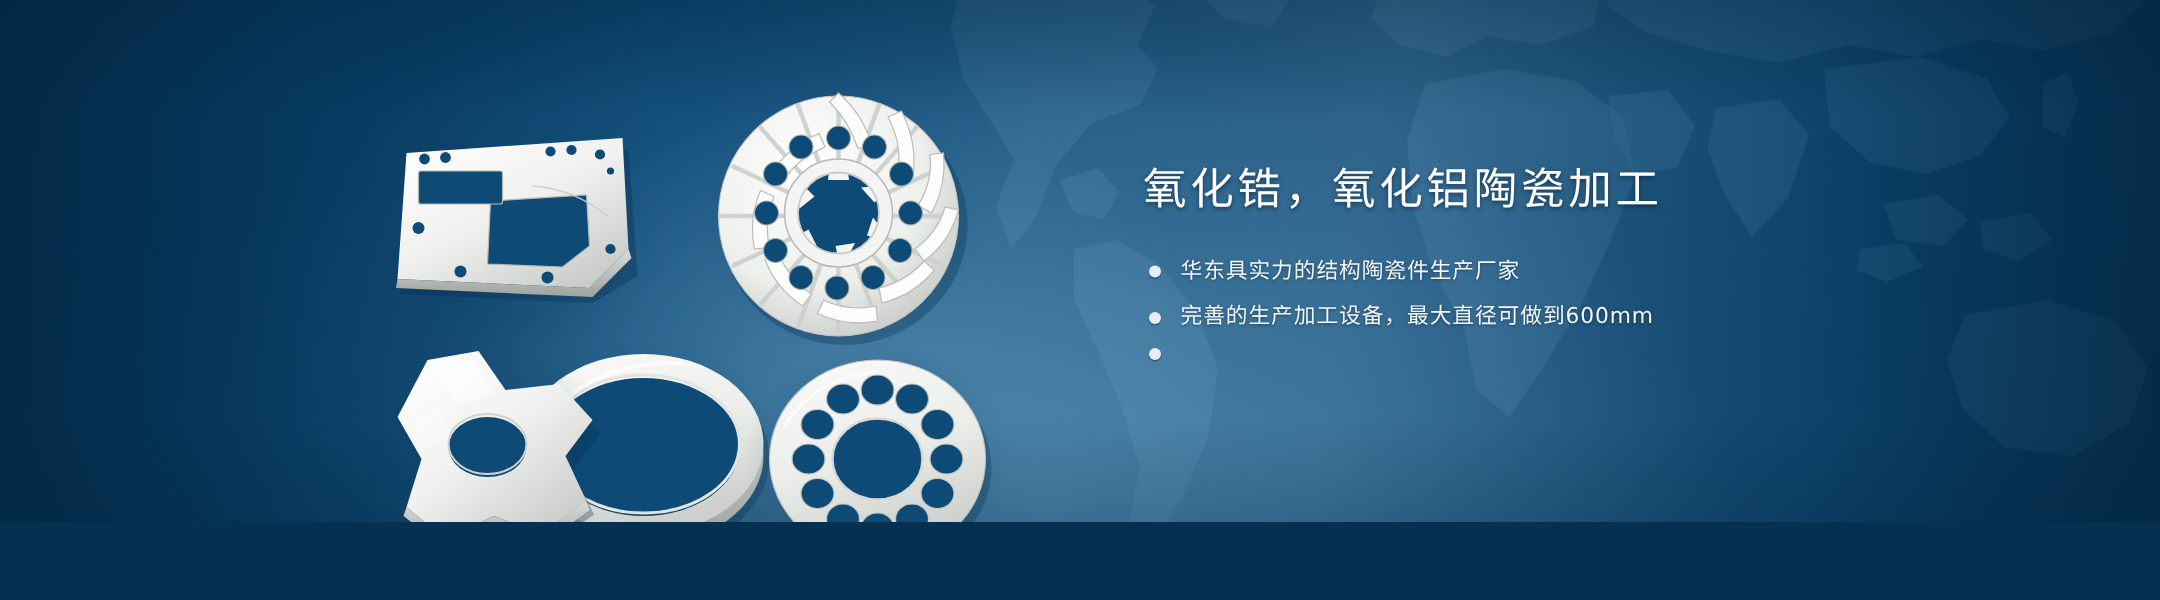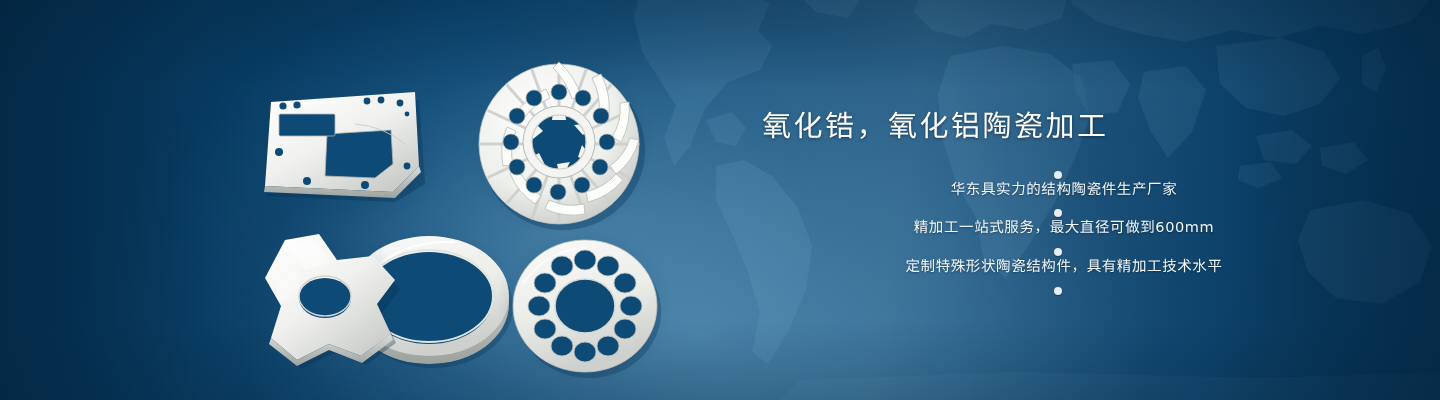--- a/index.html
+++ b/index.html
@@ -8,21 +8,21 @@
     padding: 0;
     background: #06304f;
   }
   body {
     font-family: "DejaVu Sans", "Liberation Sans", sans-serif;
   }
 
   .banner {
     position: relative;
     width: 1440px;
-    height: 400px;
+    height: 348px;
     overflow: hidden;
     background: #073f6b;
   }
 
   
   .bg-base {
     position: absolute;
     inset: 0;
     background: linear-gradient(105deg,
                 #063a63 0%,
@@ -98,21 +98,20 @@
   .bullets {
     list-style: none;
     margin: 26px 0 0 4px;
     padding: 0;
   }
   .bullet {
     display: flex;
     align-items: center;
     margin-bottom: 9px;
     white-space: nowrap;
-    flex-direction: column;
   }
   .bullet:last-child { margin-bottom: 0; }
   .dot {
     flex: 0 0 auto;
     width: 8px;
     height: 8px;
     border-radius: 50%;
     background: #e8eef3;
     margin-right: 13px;
     box-shadow: 0 1px 1px rgba(0,20,40,0.4);
@@ -361,25 +360,21 @@
   <div class="copy">
     <h1 class="headline">氧化锆，氧化铝陶瓷加工</h1>
 
     <ul class="bullets">
       <li class="bullet">
         <span class="dot"></span>
         <span class="bullet-text">华东具实力的结构陶瓷件生产厂家</span>
       </li>
       <li class="bullet">
         <span class="dot"></span>
-        <span class="bullet-text">精加工一站式服务，最大直径可做到600mm</span>
-      </li>
-      <li class="bullet">
-        <span class="dot"></span>
-        <span class="bullet-text">定制特殊形状陶瓷结构件，具有精加工技术水平</span>
+        <span class="bullet-text">完善的生产加工设备，最大直径可做到600mm</span>
       </li>
       <li class="bullet">
         <span class="dot"></span>
       </li>
     </ul>
   </div>
 
 </div>
 
 </body></html>

